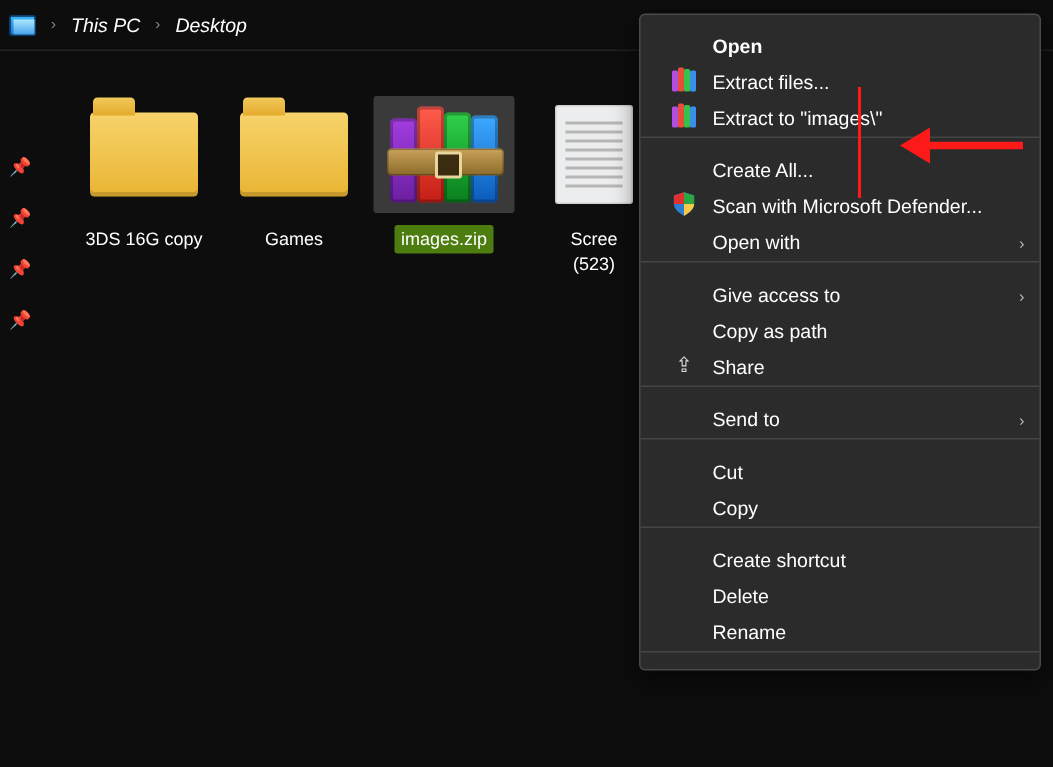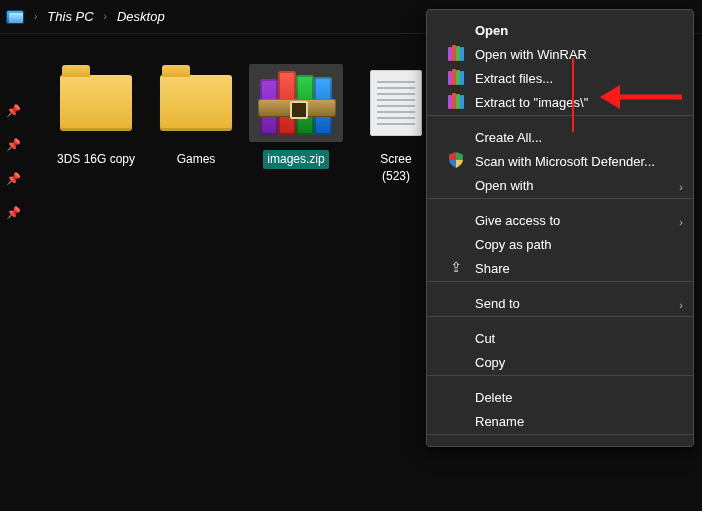--- a/index.html
+++ b/index.html
@@ -45,21 +45,21 @@
   .item {
     width: 100px; text-align: center;
     cursor: pointer;
   }
   .item .thumb {
     width: 94px; height: 78px; margin: 0 auto 8px;
     display: flex; align-items: center; justify-content: center;
     border-radius: 2px;
   }
   .item.selected .thumb { background: #3a3a3a; }
-  .item.selected .label-wrap { background: #0f766e; }
+  .item.selected .label-wrap { background: #4d7c0f; }
   .label-wrap { padding: 1px 4px; border-radius: 2px; display: inline-block; }
   .item .label { font-size: 12px; color: #fff; line-height: 1.3; }
   .item .sub { font-size: 12px; color: #fff; }
   
   .folder {
     width: 72px; height: 56px;
     background: linear-gradient(#f7d36b,#e9b432);
     border-radius: 3px; position: relative;
     box-shadow: inset 0 -3px 0 rgba(0,0,0,.15);
   }
@@ -224,31 +224,20 @@
     </div>
     <div class="ctx-item">
       <div class="ctx-icon">
         <div class="rar-sm">
           <span class="rs1"></span>
           <span class="rs2"></span>
           <span class="rs3"></span>
           <span class="rs4"></span>
         </div>
       </div>
-      <span class="ctx-label">Open with WinRAR</span>
-    </div>
-    <div class="ctx-item">
-      <div class="ctx-icon">
-        <div class="rar-sm">
-          <span class="rs1"></span>
-          <span class="rs2"></span>
-          <span class="rs3"></span>
-          <span class="rs4"></span>
-        </div>
-      </div>
       <span class="ctx-label">Extract files...</span>
     </div>
     <div class="ctx-item">
       <div class="ctx-icon">
         <div class="rar-sm">
           <span class="rs1"></span>
           <span class="rs2"></span>
           <span class="rs3"></span>
           <span class="rs4"></span>
         </div>
@@ -301,20 +290,24 @@
       <div class="ctx-icon"></div>
       <span class="ctx-label">Cut</span>
     </div>
     <div class="ctx-item">
       <div class="ctx-icon"></div>
       <span class="ctx-label">Copy</span>
     </div>
     <div class="sep"></div>
     <div class="ctx-item">
       <div class="ctx-icon"></div>
+      <span class="ctx-label">Create shortcut</span>
+    </div>
+    <div class="ctx-item">
+      <div class="ctx-icon"></div>
       <span class="ctx-label">Delete</span>
     </div>
     <div class="ctx-item">
       <div class="ctx-icon"></div>
       <span class="ctx-label">Rename</span>
     </div>
     <div class="sep"></div>
   </div>
 
 <div class="redline"></div>

